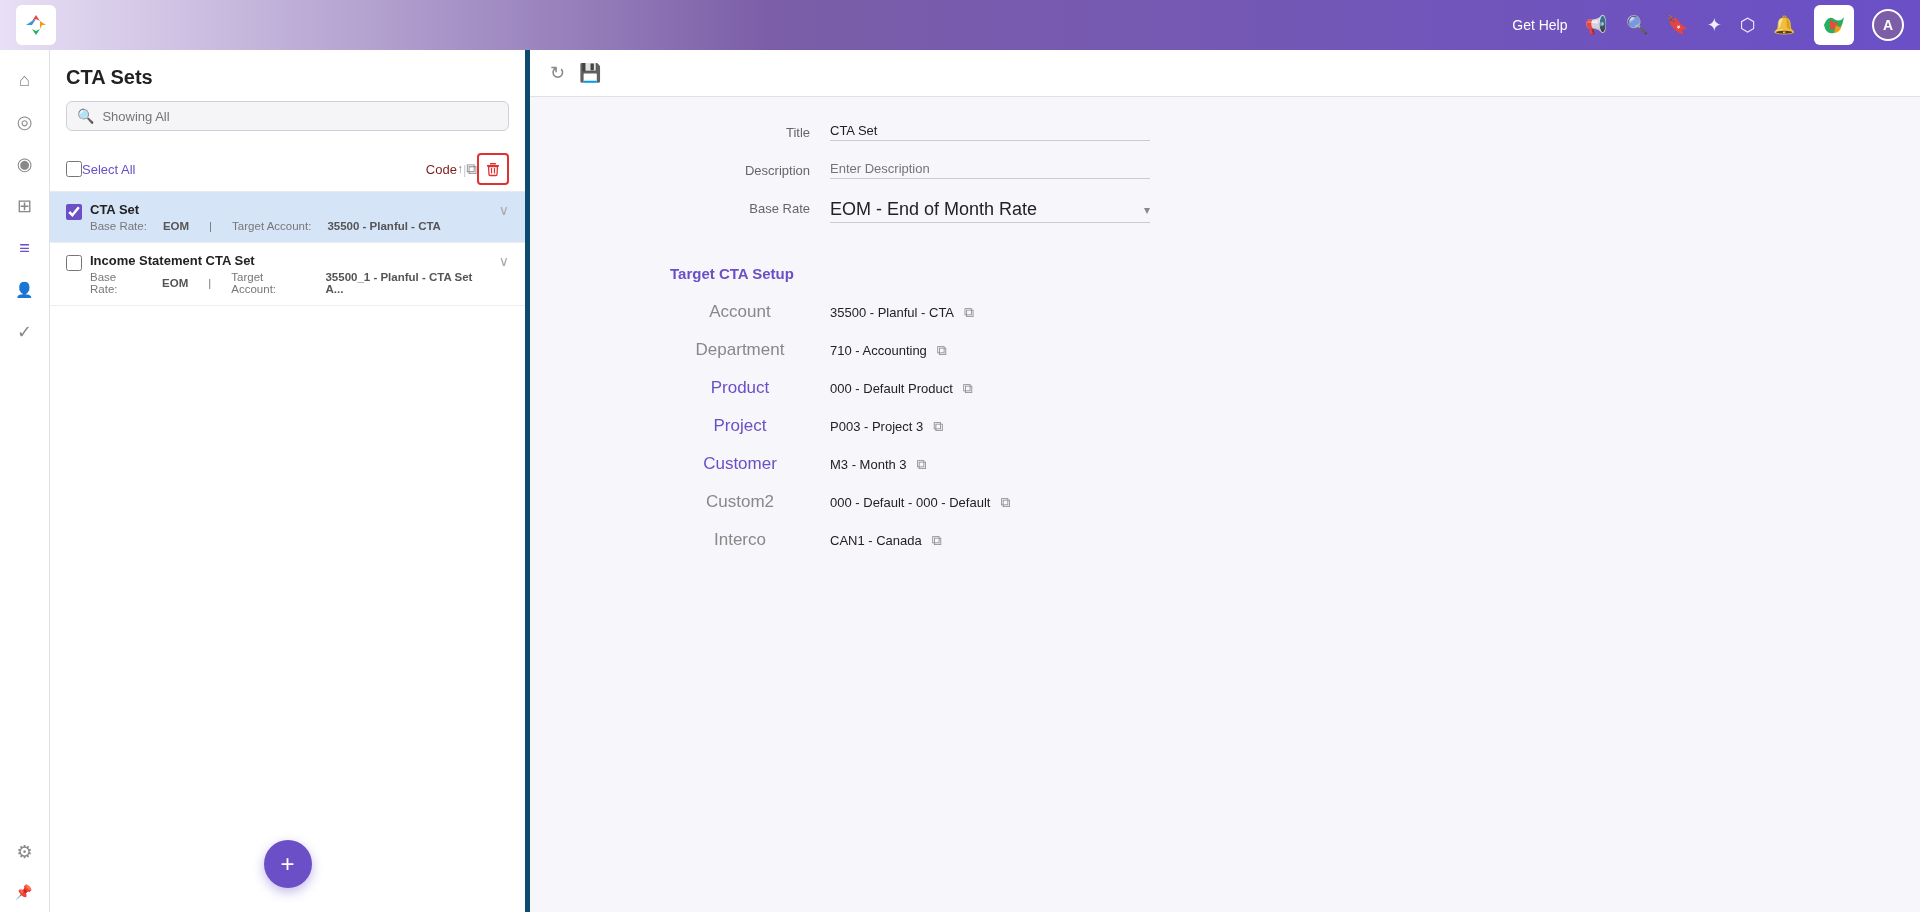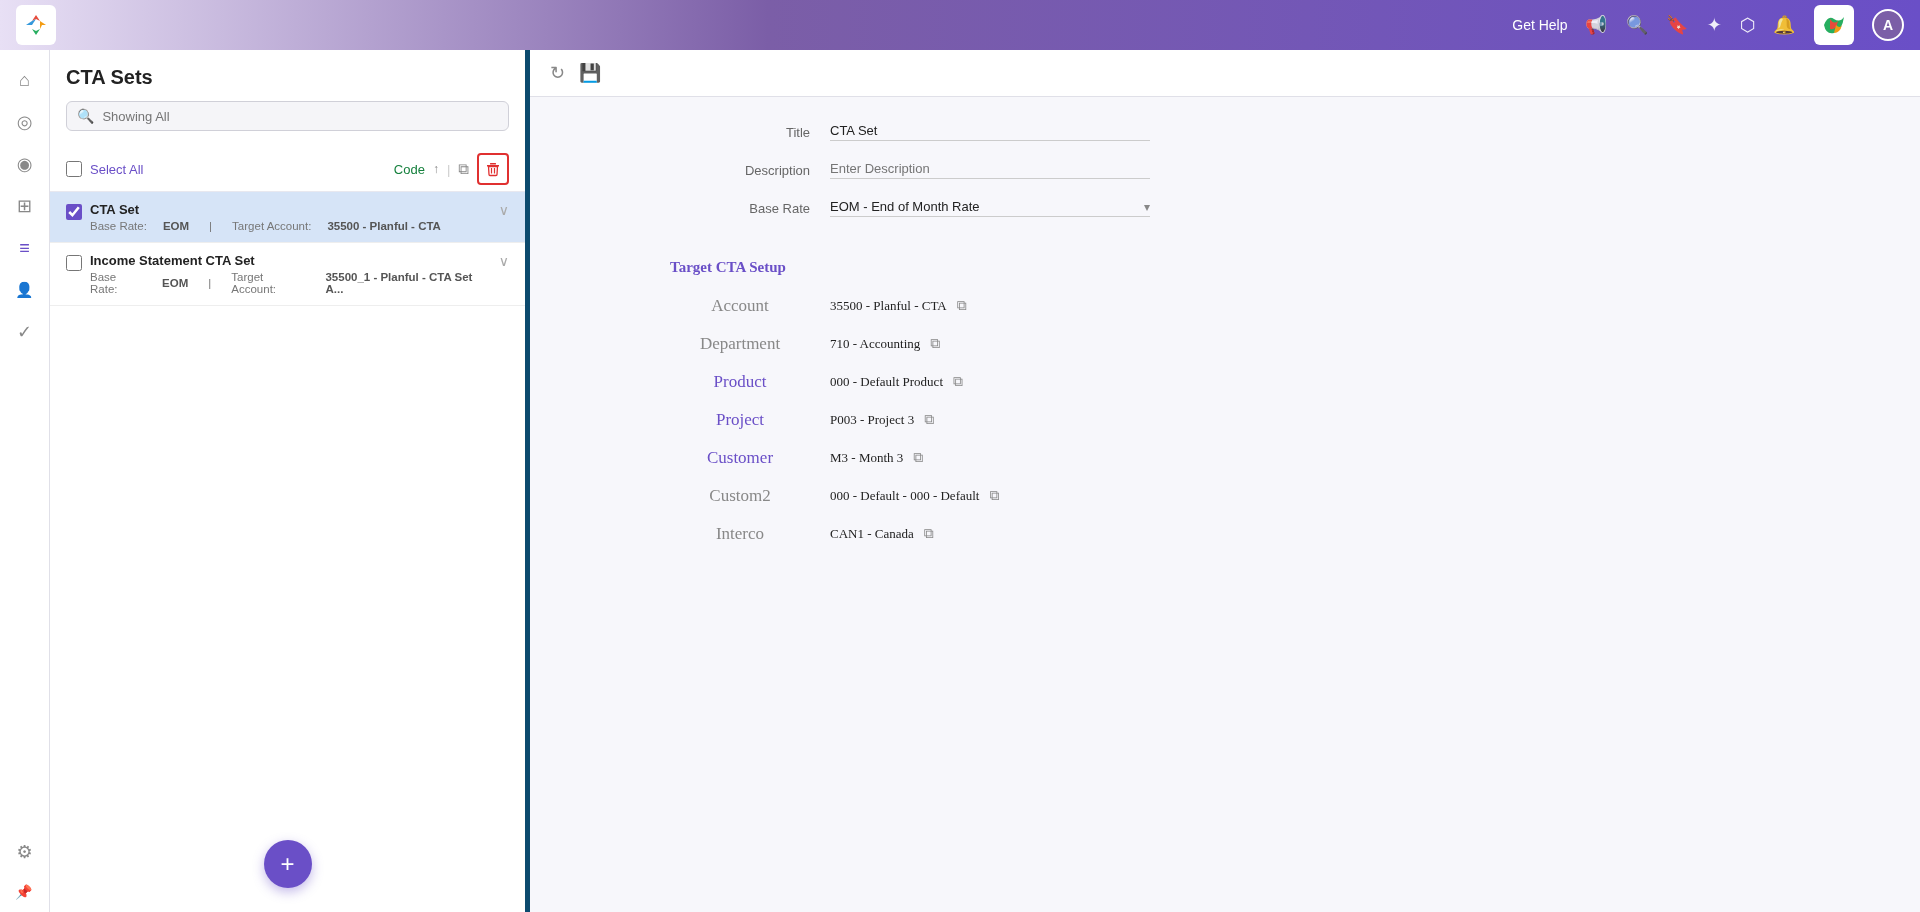--- a/index.html
+++ b/index.html
@@ -68,27 +68,26 @@
       margin-bottom: 10px;
     }
     .search-icon { color: #888; font-size: 14px; }
     .search-input { border: none; background: transparent; outline: none; font-size: 13px; color: #555; width: 100%; }
 
     
     .toolbar-row {
       display: flex;
       align-items: center;
       padding: 4px 16px 6px 16px;
-      gap: 8px;
       border-bottom: 1px solid #e8e8ef;
     }
     .checkbox-all { width: 16px; height: 16px; cursor: pointer; accent-color: #6a4fc7; }
     .select-all-label { color: #6a4fc7; font-size: 13px; cursor: pointer; }
     .toolbar-spacer { flex: 1; }
-    .col-label { color: #15803d; font-size: 13px; font-weight: 500; }
+    .col-label { color: #7f1d1d; font-size: 13px; font-weight: 500; }
     .sort-icon { color: #888; font-size: 12px; cursor: pointer; }
     .sep { color: #ccc; }
     .copy-icon { color: #888; font-size: 15px; cursor: pointer; }
     .delete-btn {
       width: 32px; height: 32px;
       border: 2px solid #e03030;
       border-radius: 4px;
       display: flex; align-items: center; justify-content: center;
       cursor: pointer;
       background: #fff;
@@ -158,30 +157,30 @@
     }
     .form-label { width: 160px; text-align: right; padding-right: 20px; color: #666; font-size: 13px; padding-top: 4px; flex-shrink: 0; }
     .form-value { flex: 1; font-size: 13px; color: #222; }
     .form-input { border: none; border-bottom: 1px solid #ccc; outline: none; font-size: 13px; color: #222; width: 320px; padding: 2px 0; background: transparent; }
     .form-input.placeholder { color: #aaa; }
     .form-dropdown {
       display: flex; align-items: center; gap: 6px;
       border-bottom: 1px solid #ccc;
       width: 320px; padding: 2px 0; cursor: pointer;
     }
-    .form-dropdown-text { flex: 1; font-size: 13px; color: #222; }
+    .form-dropdown-text { flex: 1; font-size: 18px; color: #222; }
     .dropdown-arrow { color: #888; font-size: 12px; }
 
     .source-accounts { display: flex; align-items: center; gap: 8px; }
     .source-count { font-size: 13px; color: #222; }
     .manage-link { color: #6a4fc7; font-size: 13px; cursor: pointer; text-decoration: none; font-weight: 500; }
 
     .section-title { font-size: 15px; font-weight: 600; color: #6a4fc7; margin-bottom: 20px; padding-left: 0; }
 
-    .target-section { padding: 0 40px 24px 140px; font-family: Liberation Serif, serif; }
+    .target-section { padding: 0 40px 24px 140px; }
 
     .field-row {
       display: flex;
       align-items: center;
       margin-bottom: 18px;
     }
     .field-label { width: 160px; text-align: center; padding-right: 20px; color: #888; font-size: 17px; flex-shrink: 0; }
     .field-value { font-size: 13px; color: #222; flex: 1; }
     .field-link-icon { color: #888; font-size: 14px; cursor: pointer; margin-left: 10px; }
     .field-value-row { display: flex; align-items: center; }

